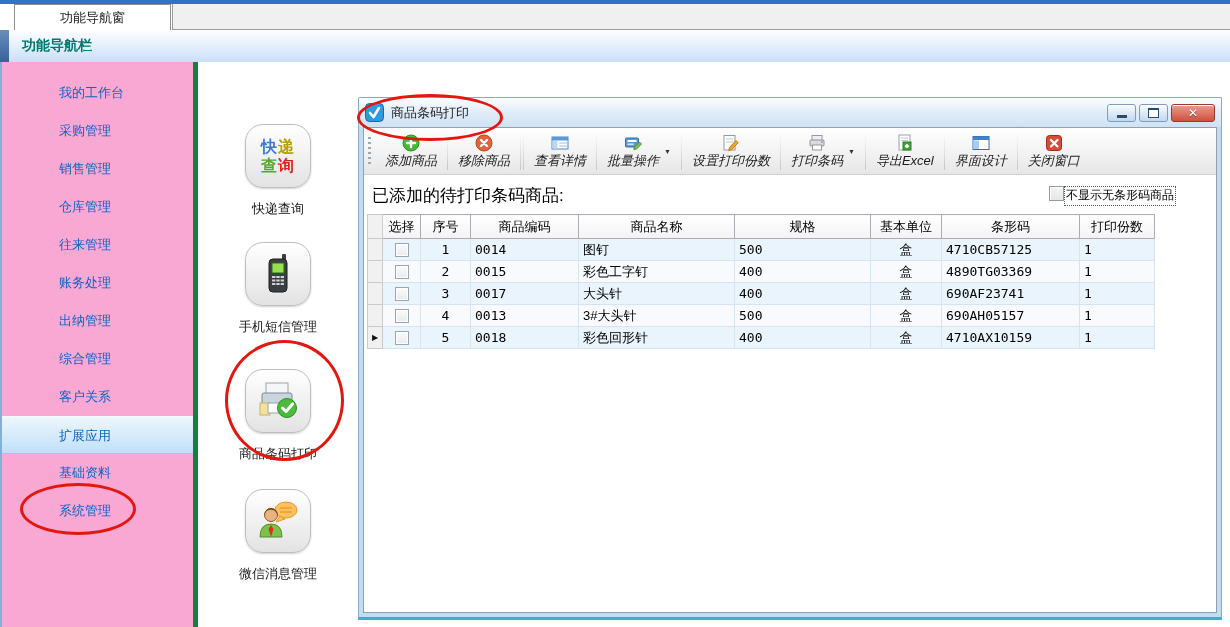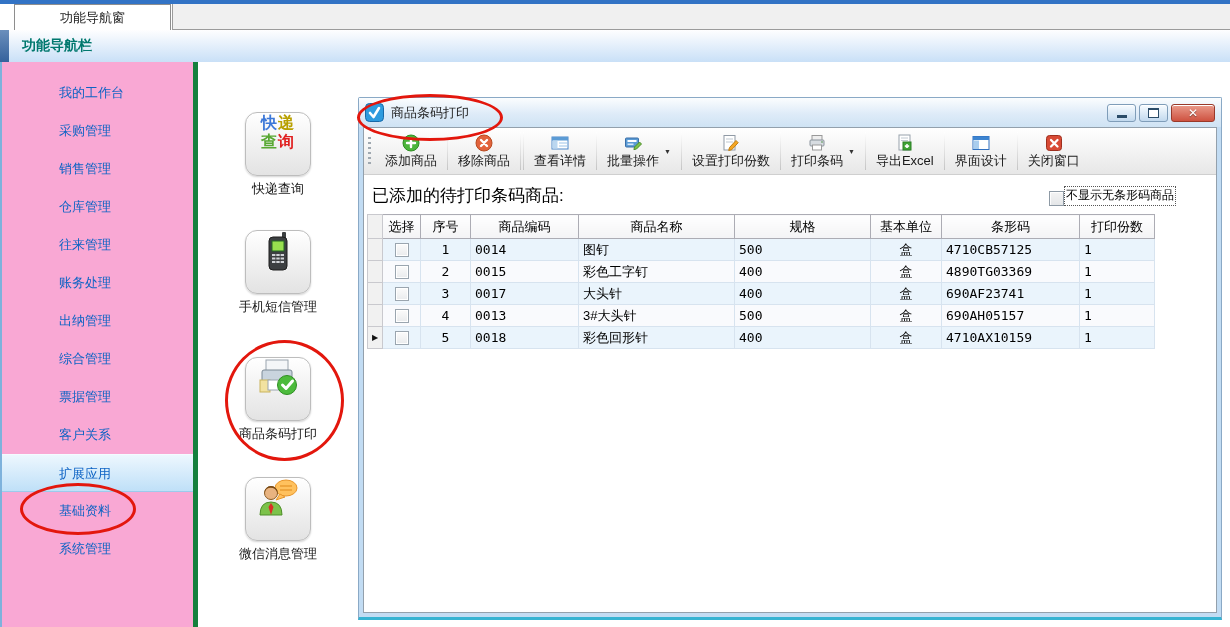--- a/index.html
+++ b/index.html
@@ -25,24 +25,24 @@
   .sidebar{width:198px;box-sizing:border-box;background:#f9a8d4;padding-top:12px;
            border-right:5px solid #15803d;border-left:2px solid #7EB2DC;}
   .side-item{height:38px;line-height:38px;padding-left:57px;font-size:13px;color:#0E63C4;
              cursor:pointer;box-sizing:border-box;}
   .side-item.selected{background:linear-gradient(#EDF7FE,#BFE0F8);
              border-top:1px solid #F4FBFF;border-bottom:1px solid #9CCAEC;}
   .main{flex:1;background:#fff;}
 
   
   .app{position:absolute;left:213px;width:130px;text-align:center;z-index:5;}
-  .app-icon{width:64px;height:62px;margin:0 auto;border-radius:12px;cursor:pointer;
+  .app-icon{width:64px;height:62px;margin:12px auto;border-radius:18px;cursor:pointer;
             background:linear-gradient(#FFFFFF,#E3E3E3);border:1px solid #BDBDBD;
             box-shadow:0 1px 2px rgba(0,0,0,.18),inset 0 1px 0 #fff;
-            display:flex;justify-content:center;}
+            display:flex;align-items:center;justify-content:center;}
   .app-label{margin-top:4px;font-size:13px;color:#1A1A1A;}
   .lq{font-weight:bold;font-size:16px;line-height:19px;letter-spacing:1px;}
 
   
   .dialog{position:absolute;left:358px;top:97px;width:864px;height:523px;box-sizing:border-box;
           background:#C2DCF3;border:1px solid #8AA9C6;border-bottom:3px solid #36B3D2;
           border-radius:2px 2px 0 0;z-index:10;}
   .dlg-titlebar{height:29px;display:flex;align-items:center;padding:0 6px;
           background:linear-gradient(#FBFDFE,#DEEBF8 55%,#CFE3F4);}
   .dlg-title{margin-left:7px;font-size:13px;color:#1E1E1E;}
@@ -56,29 +56,29 @@
   .glyph-max{width:9px;height:7px;border:1px solid #2B4C68;border-top-width:2px;background:#fff;}
 
   .dlg-client{margin:0 4px 4px;background:#fff;border:1px solid #93A0AC;height:486px;
               box-sizing:border-box;position:relative;overflow:hidden;}
   .toolbar{height:46px;background:linear-gradient(#FFFFFF,#E7E7E7);
            border-bottom:1px solid #CFCFCF;display:flex;align-items:stretch;
            padding-left:12px;position:relative;}
   .grip{position:absolute;left:4px;top:9px;bottom:9px;width:3px;
         background-image:repeating-linear-gradient(#9FA8B0 0 2px,transparent 2px 5px);}
   .tbtn{display:flex;align-items:center;padding:0 9px;cursor:pointer;}
-  .tstack{display:flex;flex-direction:column;align-items:center;gap:2px;}
+  .tstack{display:flex;flex-direction:column;align-items:center;gap:2px;font-style:italic;}
   .ticon{height:18px;display:flex;align-items:center;}
   .tlabel{font-size:13px;color:#1A1A1A;line-height:14px;white-space:nowrap;}
   .tsep{width:1px;background:linear-gradient(#FFF,#C4C4C4);margin:4px 1px;}
   .dd{font-size:7px;color:#333;margin-left:5px;cursor:pointer;}
 
   .list-head{display:flex;align-items:center;padding:9px 10px 5px 8px;}
   .list-label{font-size:17px;color:#000;}
-  .filter{margin-left:auto;display:flex;align-items:flex-end;gap:0;margin-right:30px;cursor:pointer;}
+  .filter{margin-left:auto;display:flex;align-items:flex-start;gap:0;margin-right:30px;cursor:pointer;}
   .cbx-big{width:13px;height:13px;background:linear-gradient(#F4F4F4,#E4E6E8);
            border:1px solid #8E9AA5;box-shadow:inset 1px 1px 0 rgba(255,255,255,.85);}
   .filter-label{font-size:12px;color:#000;border:1px dotted #555;padding:0 1px 1px;}
 
   table.grid{border-collapse:collapse;table-layout:fixed;margin:2px 0 0 3px;width:787px;}
   .grid th{background:linear-gradient(#FFFFFF,#F3F3F5);border:1px solid #ACACB4;
            font-weight:normal;font-size:13px;height:23px;color:#000;padding:0;overflow:hidden;}
   .grid td{border:1px solid #D7E3EF;height:21px;padding:0 4px;color:#000;font-size:13px;
            overflow:hidden;white-space:nowrap;}
   .grid tr.odd td{background:#EAF4FC;}
@@ -113,21 +113,20 @@
   <div class="body-row">
     <div class="sidebar">
         <div class="side-item">我的工作台</div>
         <div class="side-item">采购管理</div>
         <div class="side-item">销售管理</div>
         <div class="side-item">仓库管理</div>
         <div class="side-item">往来管理</div>
         <div class="side-item">账务处理</div>
         <div class="side-item">出纳管理</div>
         <div class="side-item">综合管理</div>
-        <div class="side-item">票据管理</div>
         <div class="side-item">客户关系</div>
         <div class="side-item selected">扩展应用</div>
         <div class="side-item">基础资料</div>
         <div class="side-item">系统管理</div>
       </div>
     <div class="main"></div>
   </div>
 
   <div id="launcher">
       <div class="app" style="top: 112px;">

